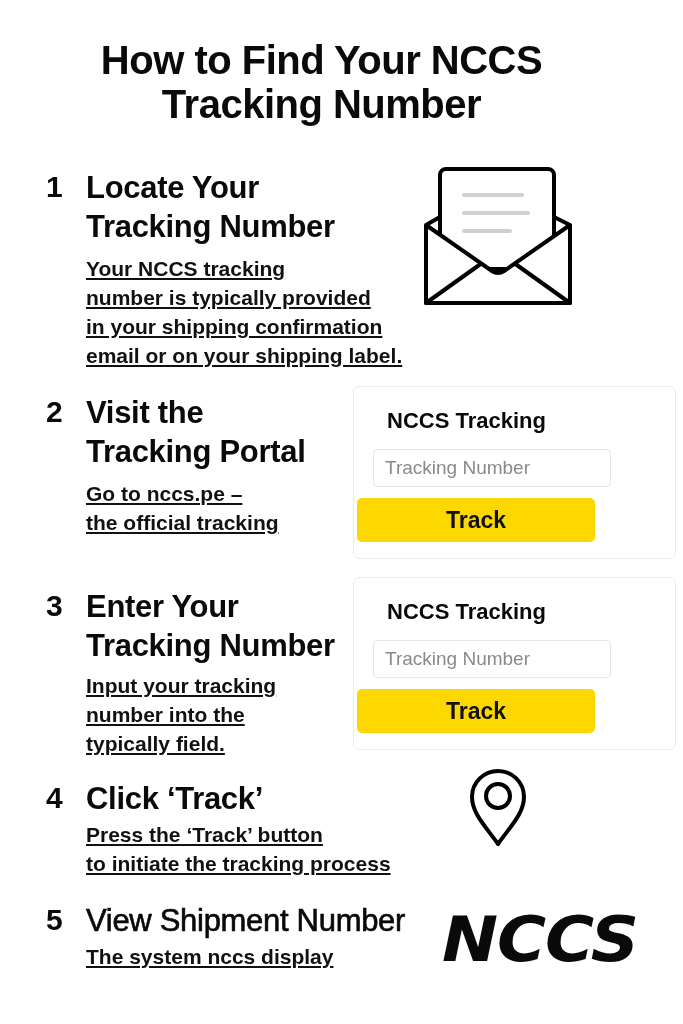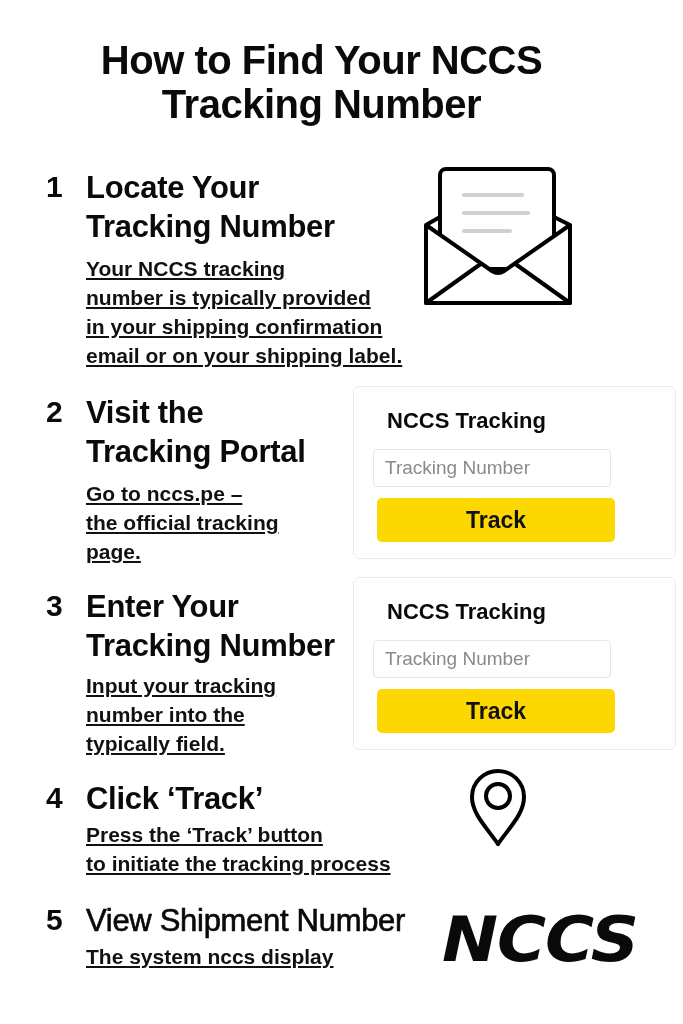--- a/index.html
+++ b/index.html
@@ -33,21 +33,21 @@
       position: absolute; left: 33px; top: 20px; font-size: 22px; font-weight: 700; line-height: 28px;
     }
     .card-input {
       position: absolute; left: 19px; top: 62px; width: 238px; height: 38px;
       border: 1px solid #e6e6e6; border-radius: 4px; box-sizing: border-box;
       font-family: "Liberation Sans", "DejaVu Sans", sans-serif;
       font-size: 19px; color: #888; padding: 0 11px; background: #fff;
     }
     .card-input::placeholder { color: #8a8a8a; }
     .card-btn {
-      position: absolute; left: 23px; top: 111px; width: 238px; height: 44px;
+      position: absolute; left: 3px; top: 111px; width: 238px; height: 44px;
       background: #fcd800; border: none; border-radius: 5px;
       font-family: "Liberation Sans", "DejaVu Sans", sans-serif;
       font-size: 23px; font-weight: 700; color: #111; cursor: pointer;
     }
     .icon { position: absolute; }
     .logo {
       position: absolute; left: 442px; top: 905px; font-size: 62px; font-weight: 900;
       font-style: italic; letter-spacing: -1px; line-height: 70px;
       font-family: "DejaVu Sans", sans-serif; transform: scaleX(1.08); transform-origin: left;
     }
@@ -87,21 +87,20 @@
 
 <div class="step" style="top:393px;">
   <div class="num">2</div>
   <div class="heading">
     <div>Visit the</div>
     <div>Tracking Portal</div>
   </div>
   <div class="desc" style="top:86px;">
     <div>Go to nccs.pe –</div>
     <div>the official tracking</div>
-    <div>page.</div>
   </div>
 </div>
 
 <div class="card" style="top:386px;">
   <div class="card-title">NCCS Tracking</div>
   <input class="card-input" type="text" placeholder="Tracking Number" style="">
   <button class="card-btn">Track</button>
 </div>
 
 <div class="step" style="top:587px;">

